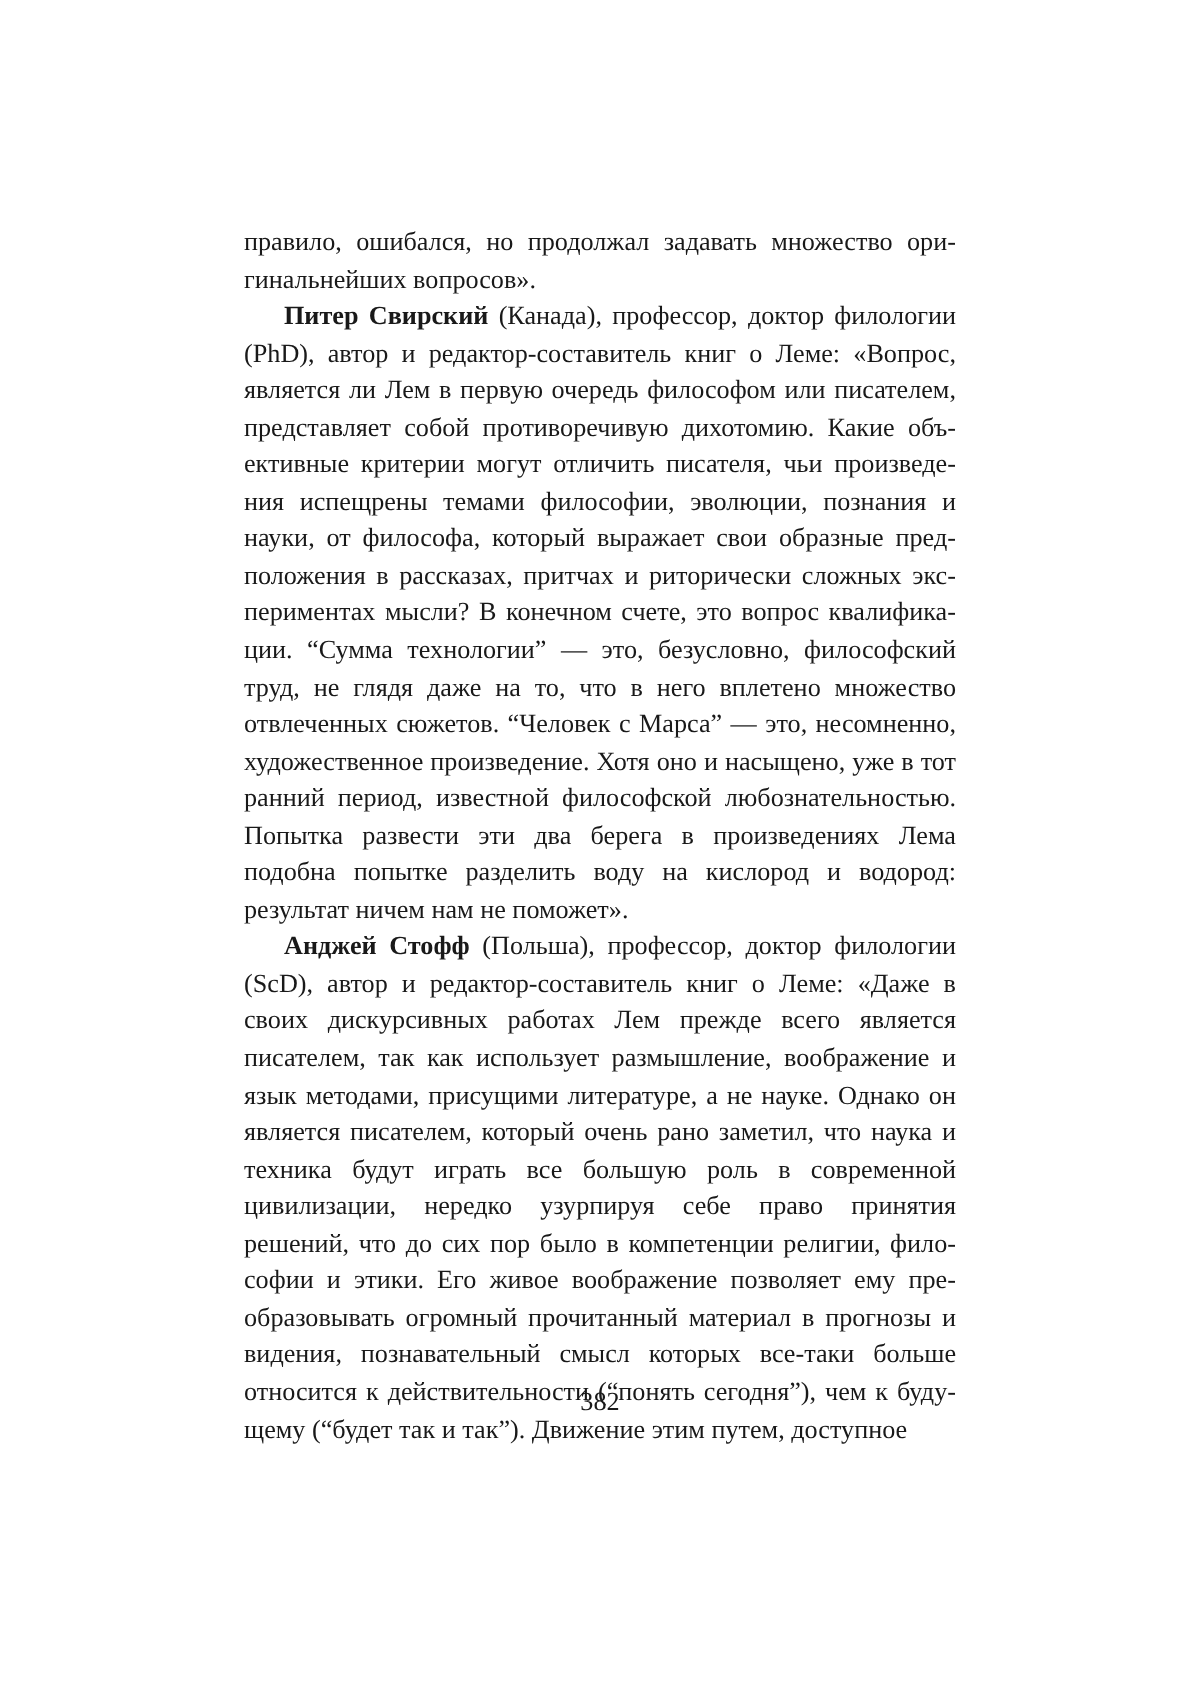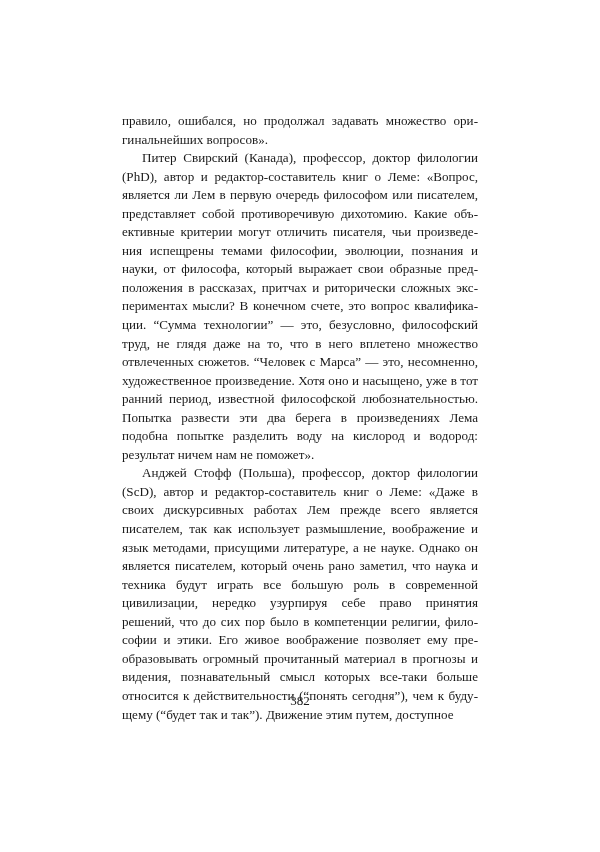--- a/index.html
+++ b/index.html
@@ -37,21 +37,21 @@
     hyphens: manual;
     -webkit-hyphens: manual;
   }
   .para.indent {
     text-indent: 20px;
   }
   .para + .para {
     margin-top: 0;
   }
   .name {
-    font-weight: normal;
+    font-weight: bold;
   }
   .page-number {
     position: absolute;
     left: 0;
     top: 693px;
     width: 600px;
     text-align: center;
     font-size: 13.1px;
     color: #191919;
     font-family: "Liberation Serif", "DejaVu Serif", serif;

